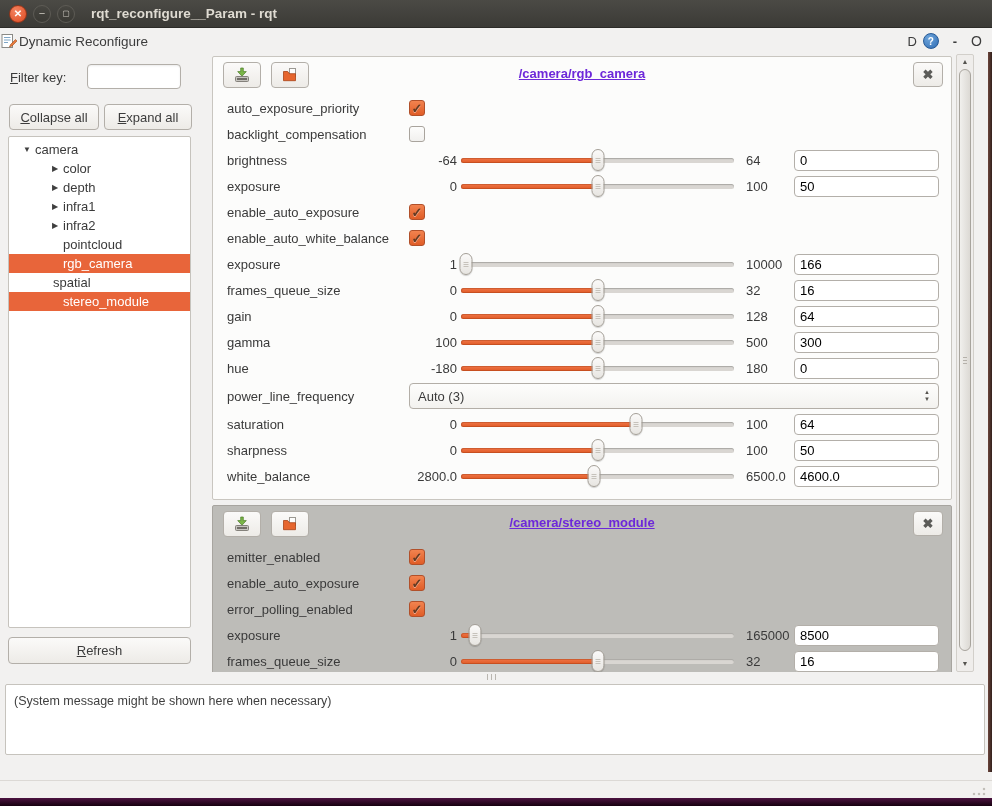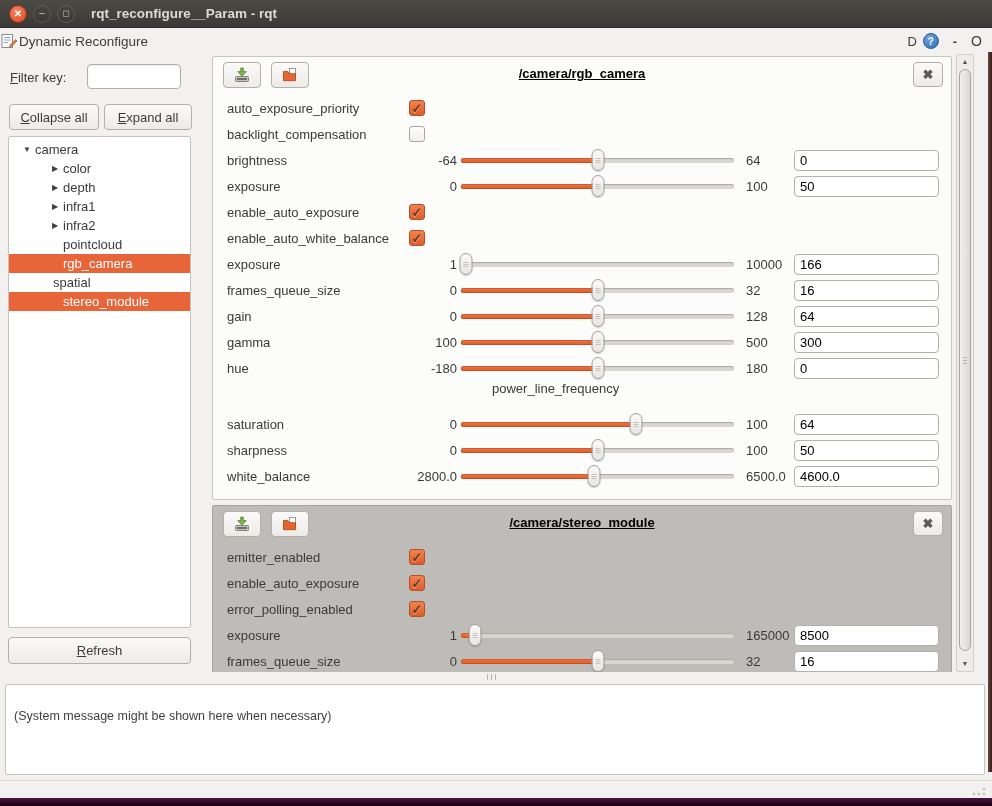--- a/index.html
+++ b/index.html
@@ -88,32 +88,32 @@
   .tool-btn {
     position:absolute; top:5px; width:38px; height:26px;
     background:linear-gradient(#fbfaf9,#edebe7);
     border:1px solid #b3afa9; border-radius:4px;
     display:flex; align-items:center; justify-content:center;
   }
   .tool-btn.save { left:10px; }
   .tool-btn.open { left:58px; }
   .panel-title {
     position:absolute; left:0; right:0; top:9px; text-align:center;
-    font-weight:bold; text-decoration:underline; color:#000000; font-size:13px;
+    font-weight:bold; text-decoration:underline; color:#6d28d9; font-size:13px;
   }
   .close-btn {
     position:absolute; right:8px; top:5px; width:30px; height:25px;
     background:linear-gradient(#fbfaf9,#edebe7);
     border:1px solid #b3afa9; border-radius:4px;
     color:#5b5b58; font-size:13px; font-weight:bold;
     display:flex; align-items:center; justify-content:center;
   }
   .rows { padding:4px 0 0 0; }
   .row { display:flex; align-items:center; height:26px; padding:0 12px 0 14px; }
-  .row.combo-row { height:30px;flex-direction:column; }
+  .row.combo-row { height:30px; }
   .row-label { width:182px; flex:0 0 182px; color:#3a3a3a; }
 
   .checkbox {
     width:16px; height:16px; border-radius:3px;
     border:1px solid #a9a49d; background:linear-gradient(#fdfdfc,#f1f0ee);
     display:flex; align-items:center; justify-content:center;
     font-size:13px; font-weight:bold; color:#643a22; line-height:1;
   }
   .checkbox.checked {
     background:linear-gradient(#f2834f,#e05d27); border-color:#b1502a;
@@ -179,23 +179,23 @@
     background:#b5b1aa; box-shadow:0 -3px 0 #b5b1aa, 0 3px 0 #b5b1aa;
   }
 
   
   .splitter { position:absolute; left:0; top:672px; width:992px; height:10px; }
   .splitter-grip {
     position:absolute; left:487px; top:2px; width:12px; height:6px;
     background:repeating-linear-gradient(90deg,#b9b6b0 0 1px,transparent 1px 4px);
   }
   .message-box {
-    position:absolute; left:5px; top:684px; width:980px; height:91px;
+    position:absolute; left:5px; top:684px; width:980px; height:71px;
     background:#fff; border:1px solid #c6c3bd; border-radius:2px;
-    padding:24px 8px; font-size:12.5px; color:#3f3f3f;
+    padding:9px 8px; font-size:12.5px; color:#3f3f3f;
   }
   .statusbar {
     position:absolute; left:0; top:780px; width:992px; height:18px;
     background:#f2f1ef; border-top:1px solid #dcd9d5;
   }
   .resize-grip {
     position:absolute; right:6px; bottom:2px; width:14px; height:12px;
     background:
       radial-gradient(circle at 12px 10px,#c2bfb9 1.4px,transparent 1.6px),
       radial-gradient(circle at 12px 5px,#c2bfb9 1.4px,transparent 1.6px),

